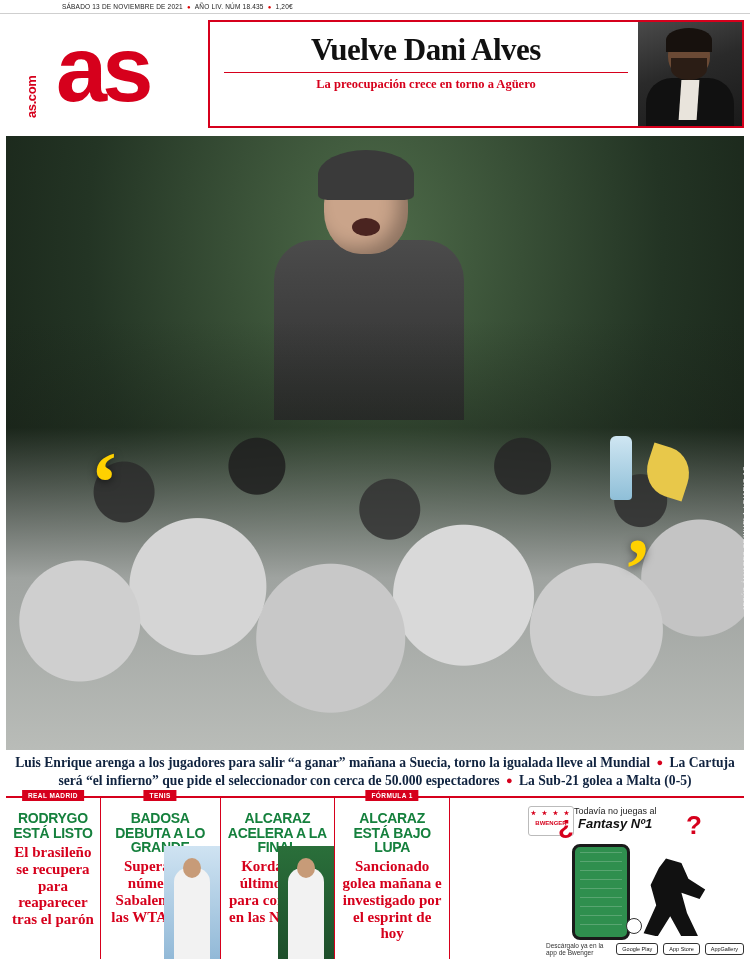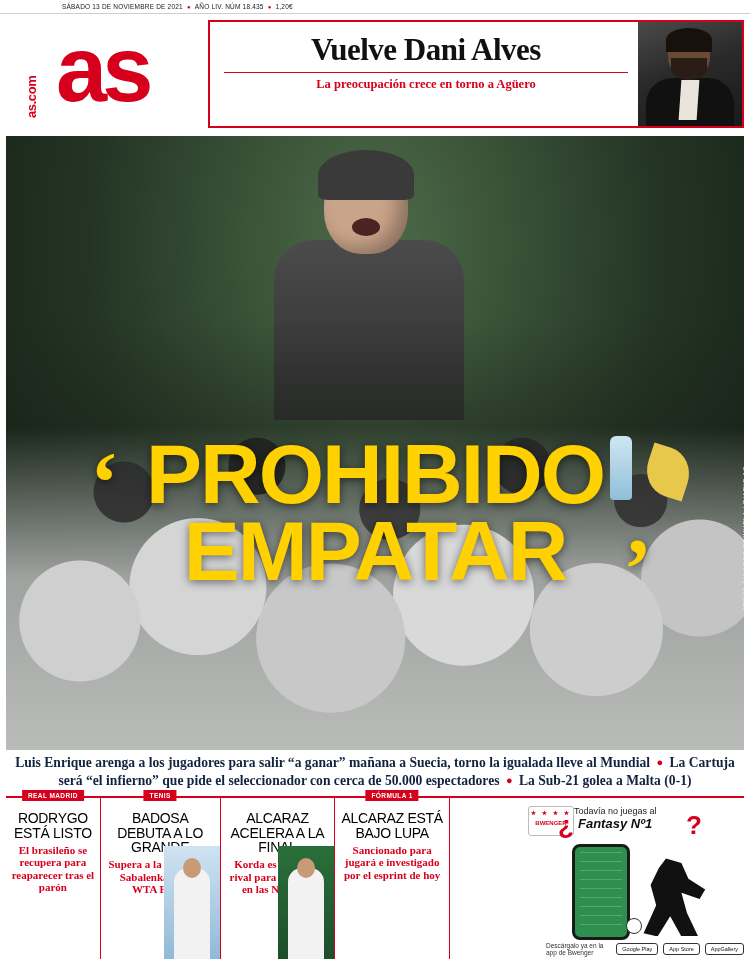--- a/index.html
+++ b/index.html
@@ -312,31 +312,31 @@
     color: #fff;
     font-family: "Liberation Sans", sans-serif;
     font-weight: bold;
     font-size: 6.5px;
     padding: 2px 6px;
     letter-spacing: .4px;
     white-space: nowrap;
   }
   .ntitle {
     font-family: "Liberation Sans", sans-serif;
-    font-weight: normal;
+    font-weight: bold;
     font-size: 14px;
     line-height: 1.02;
-    color: #000000;
+    color: #15803d;
     letter-spacing: -.3px;
   }
   .nbody {
     margin-top: 4px;
     font-family: "Liberation Serif", serif;
     font-weight: bold;
-    font-size: 11px;
+    font-size: 15px;
     line-height: 1.12;
     color: #d6001c;
   }
   .thumb {
     position: absolute;
     bottom: 0; right: 0;
     width: 56px; height: 118px;
     overflow: hidden;
   }
   .thumb.t1 { right: 0; background: linear-gradient(180deg,#cfe3f2,#8fb7d6); }
@@ -487,35 +487,31 @@
     <div class="pitch"></div>
     <div class="coach-body"></div>
     <div class="coach-head"></div>
     <div class="coach-hair"></div>
     <div class="coach-mouth"></div>
     <div class="crowd"></div>
     <div class="bottle"></div>
     <div class="banana"></div>
 
     <div class="quote-open">‘</div>
-    <div class="big-head">
-      <div class="line">PROHIBIDO</div>
-      <div class="line">EMPATAR</div>
-    </div>
     <div class="quote-close">’</div>
 
     <div class="photo-credit">JESÚS ÁLVAREZ ORIHUELA / DIARIO AS</div>
   </div>
 
   <div class="subhead">
     <span>Luis Enrique arenga a los jugadores para salir “a ganar” mañana a Suecia, torno la igualada lleve al Mundial</span>
     <span class="dot">●</span>
     <span>La Cartuja será “el infierno” que pide el seleccionador con cerca de 50.000 espectadores</span>
     <span class="dot">●</span>
-    <span>La Sub-21 golea a Malta (0-1)</span>
+    <span>La Sub-21 golea a Malta (0-5)</span>
   </div>
 
   <div class="bottom">
     <div class="news-cols">
 
       <div class="ncol c1">
         <div class="kicker">REAL MADRID</div>
         <div class="ntitle">RODRYGO ESTÁ LISTO</div>
         <div class="nbody">El brasileño se recupera para reaparecer tras el parón</div>
       </div>
@@ -535,21 +531,21 @@
         <div class="nbody">Korda es el último rival para coronarse en las NextGen</div>
         <div class="thumb t2">
           <div class="person"></div>
           <div class="headp"></div>
         </div>
       </div>
 
       <div class="ncol c4">
         <div class="kicker">FÓRMULA 1</div>
         <div class="ntitle">ALCARAZ ESTÁ BAJO LUPA</div>
-        <div class="nbody">Sancionado para jugará e investigado por el esprint de hoy</div>
+        <div class="nbody">Sancionado golea mañana e investigado por el esprint de hoy</div>
       </div>
     </div>
 
     <div class="promo">
       <div class="promo-badge">
         <div class="dots">★ ★ ★ ★</div>
         <div>BWENGER</div>
       </div>
       <div class="qmark-l">¿</div>
       <div class="promo-line1">Todavía no juegas al</div>

